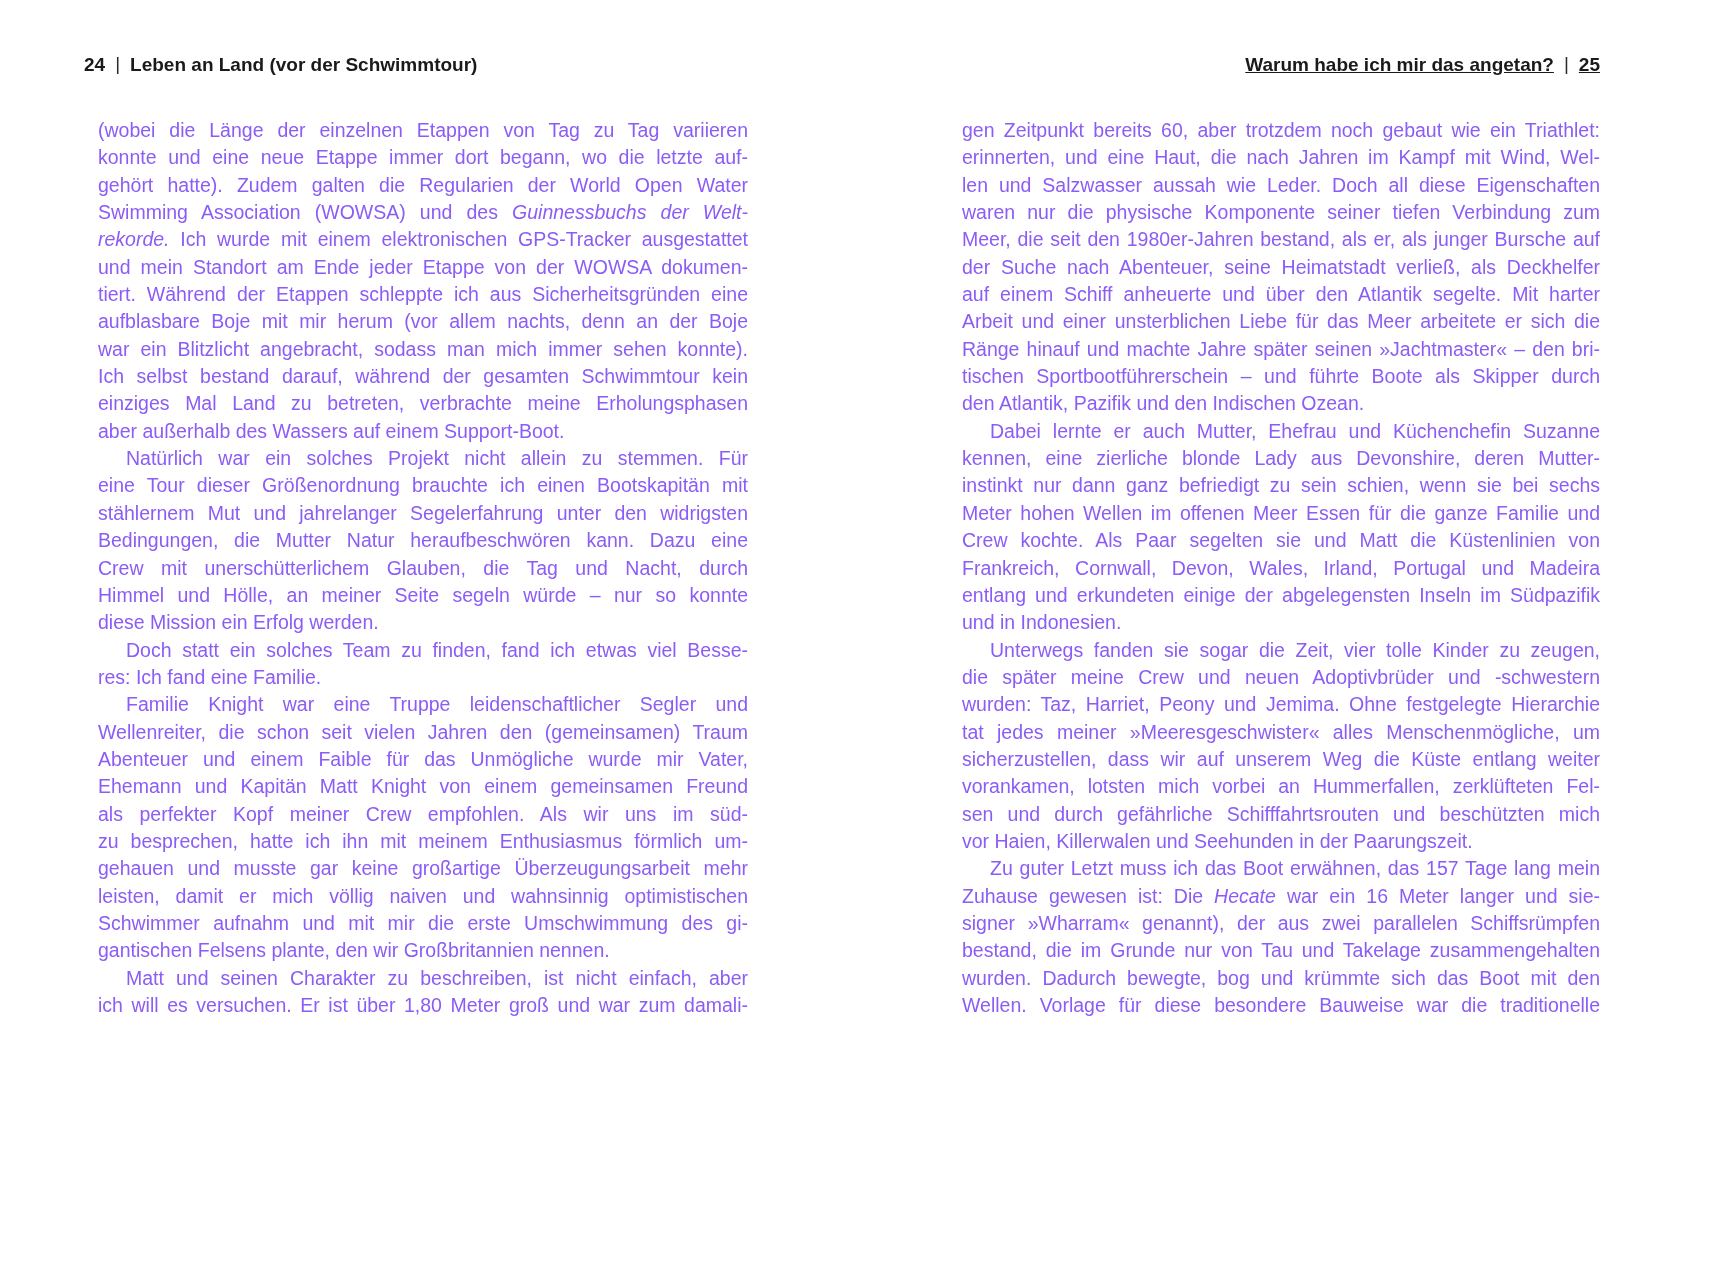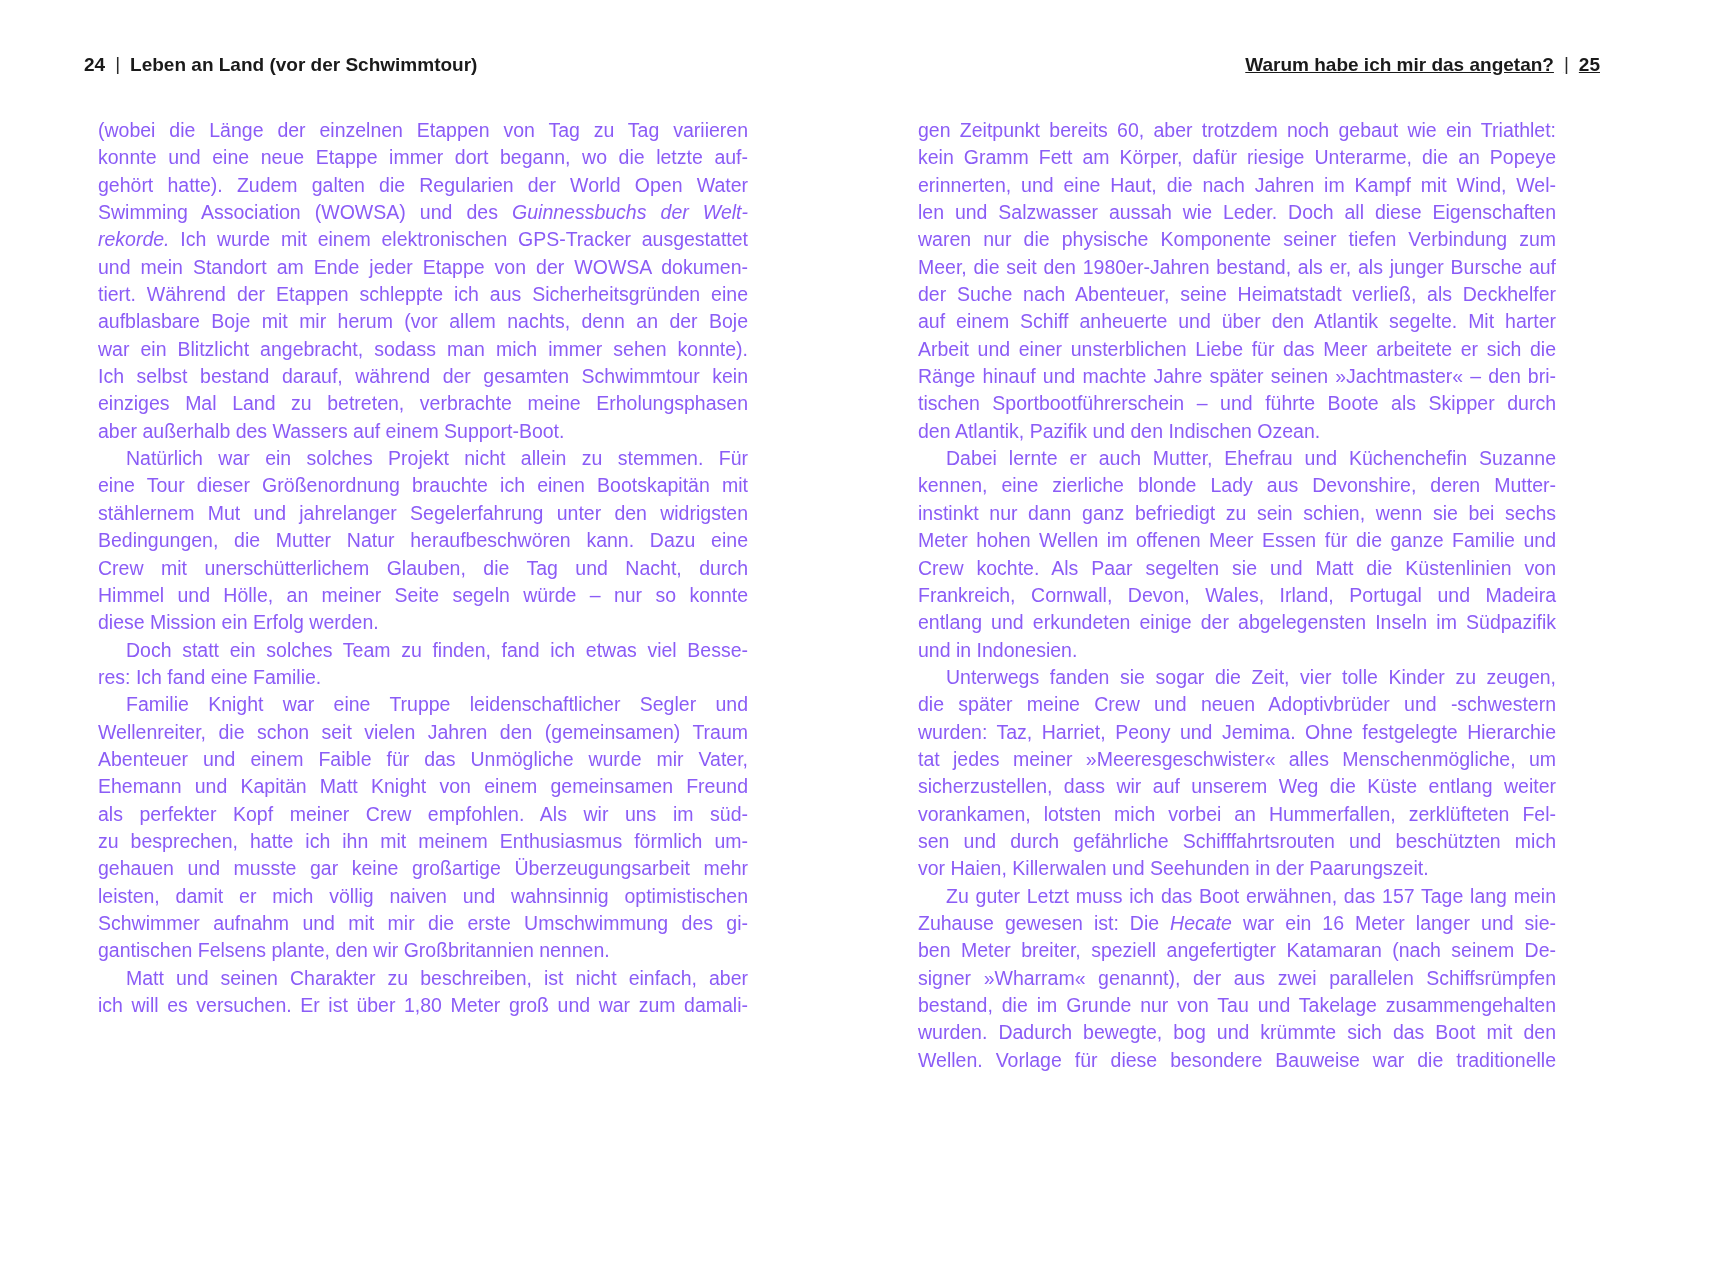--- a/index.html
+++ b/index.html
@@ -49,21 +49,21 @@
     font-family: Liberation Sans, sans-serif;
     font-size: 19.5px;
     line-height: 27.35px;
     color: #8b5cf6;
   }
   .text-column.left {
     left: 98px;
     width: 650px;
   }
   .text-column.right {
-    left: 918px;
+    left: 962px;
     width: 638px;
   }
   .line {
     text-align: justify;
     text-align-last: justify;
   }
   .line.end {
     text-align-last: left;
   }
   .line.indent {
@@ -117,21 +117,20 @@
       <div class="line"><span>gehauen und musste gar keine großartige Überzeugungsarbeit mehr</span></div>
       <div class="line"><span>leisten, damit er mich völlig naiven und wahnsinnig optimistischen</span></div>
       <div class="line"><span>Schwimmer aufnahm und mit mir die erste Umschwimmung des gi-</span></div>
       <div class="line end"><span>gantischen Felsens plante, den wir Großbritannien nennen.</span></div>
       <div class="line indent"><span>Matt und seinen Charakter zu beschreiben, ist nicht einfach, aber</span></div>
       <div class="line"><span>ich will es versuchen. Er ist über 1,80 Meter groß und war zum damali-</span></div>
     </div>
 
   <div class="text-column right">
       <div class="line"><span>gen Zeitpunkt bereits 60, aber trotzdem noch gebaut wie ein Triathlet:</span></div>
-      <div class="line"><span>kein Gramm Fett am Körper, dafür riesige Unterarme, die an Popeye</span></div>
       <div class="line"><span>erinnerten, und eine Haut, die nach Jahren im Kampf mit Wind, Wel-</span></div>
       <div class="line"><span>len und Salzwasser aussah wie Leder. Doch all diese Eigenschaften</span></div>
       <div class="line"><span>waren nur die physische Komponente seiner tiefen Verbindung zum</span></div>
       <div class="line"><span>Meer, die seit den 1980er-Jahren bestand, als er, als junger Bursche auf</span></div>
       <div class="line"><span>der Suche nach Abenteuer, seine Heimatstadt verließ, als Deckhelfer</span></div>
       <div class="line"><span>auf einem Schiff anheuerte und über den Atlantik segelte. Mit harter</span></div>
       <div class="line"><span>Arbeit und einer unsterblichen Liebe für das Meer arbeitete er sich die</span></div>
       <div class="line"><span>Ränge hinauf und machte Jahre später seinen »Jachtmaster« – den bri-</span></div>
       <div class="line"><span>tischen Sportbootführerschein – und führte Boote als Skipper durch</span></div>
       <div class="line end"><span>den Atlantik, Pazifik und den Indischen Ozean.</span></div>
@@ -146,20 +145,19 @@
       <div class="line indent"><span>Unterwegs fanden sie sogar die Zeit, vier tolle Kinder zu zeugen,</span></div>
       <div class="line"><span>die später meine Crew und neuen Adoptivbrüder und -schwestern</span></div>
       <div class="line"><span>wurden: Taz, Harriet, Peony und Jemima. Ohne festgelegte Hierarchie</span></div>
       <div class="line"><span>tat jedes meiner »Meeresgeschwister« alles Menschenmögliche, um</span></div>
       <div class="line"><span>sicherzustellen, dass wir auf unserem Weg die Küste entlang weiter</span></div>
       <div class="line"><span>vorankamen, lotsten mich vorbei an Hummerfallen, zerklüfteten Fel-</span></div>
       <div class="line"><span>sen und durch gefährliche Schifffahrtsrouten und beschützten mich</span></div>
       <div class="line end"><span>vor Haien, Killerwalen und Seehunden in der Paarungszeit.</span></div>
       <div class="line indent"><span>Zu guter Letzt muss ich das Boot erwähnen, das 157 Tage lang mein</span></div>
       <div class="line"><span>Zuhause gewesen ist: Die </span><em>Hecate</em><span> war ein 16 Meter langer und sie-</span></div>
-      <div class="line"><span>ben Meter breiter, speziell angefertigter Katamaran (nach seinem De-</span></div>
       <div class="line"><span>signer »Wharram« genannt), der aus zwei parallelen Schiffsrümpfen</span></div>
       <div class="line"><span>bestand, die im Grunde nur von Tau und Takelage zusammengehalten</span></div>
       <div class="line"><span>wurden. Dadurch bewegte, bog und krümmte sich das Boot mit den</span></div>
       <div class="line"><span>Wellen. Vorlage für diese besondere Bauweise war die traditionelle</span></div>
     </div>
 
 </div>
 
 </body></html>

